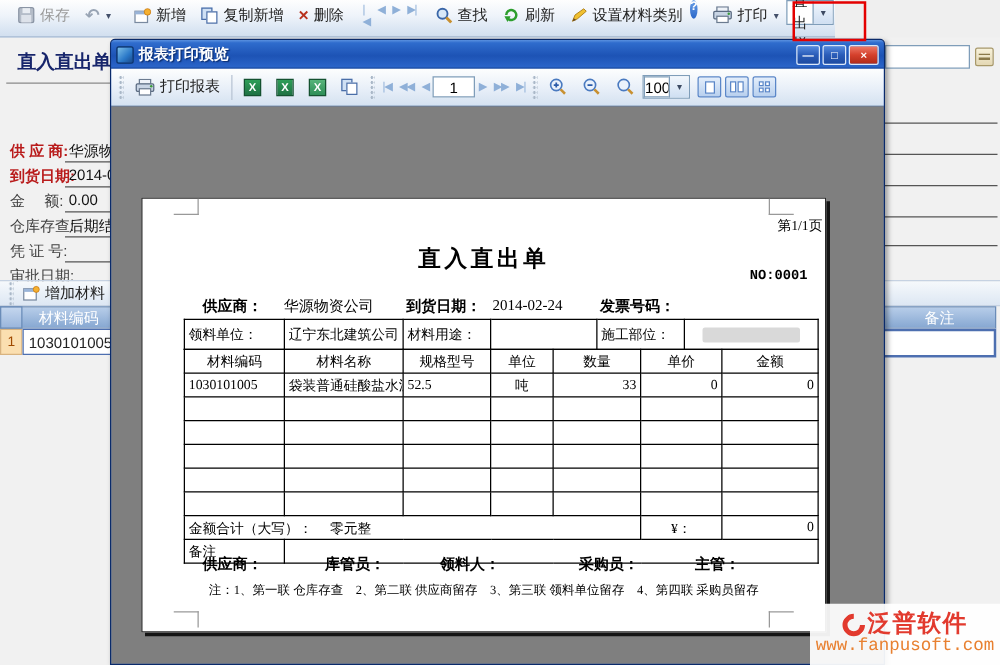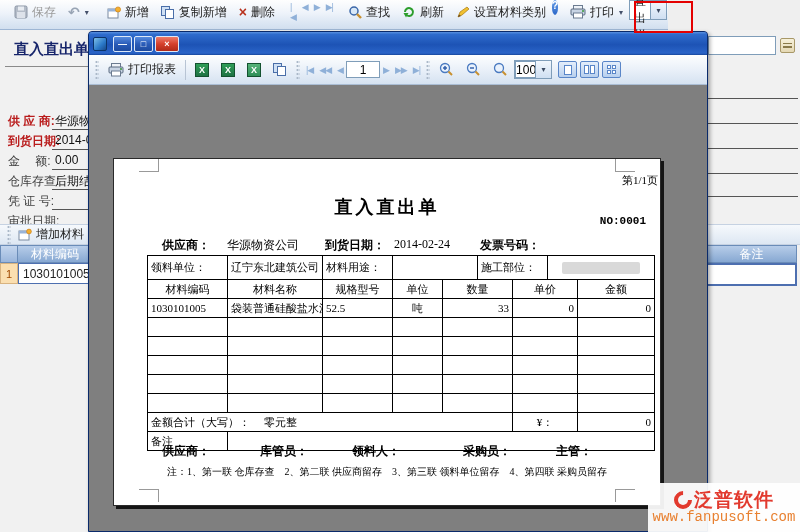--- a/index.html
+++ b/index.html
@@ -271,20 +271,21 @@
   <span class="combo" style="width:101px">
     <span class="combo-text" style="flex:1">直入直出样式</span>
     <span class="combo-btn">▾</span>
   </span>
 </div>
 <div class="red-box"></div>
 
 <div class="dialog">
   <div class="dlg-title">
     <span class="dlg-ico"></span>
+    <span class="dlg-title-text">报表打印预览</span>
     <span class="win-btn">—</span>
     <span class="win-btn">□</span>
     <span class="win-btn close">×</span>
   </div>
   <div class="dlg-toolbar">
     <span class="grip"></span>
     <span class="tb-btn">
       <svg width="16" height="14">
           <rect x="3.5" y="0.5" width="9" height="4" fill="#eef2f8" stroke="#6b7b90"></rect>
           <rect x="1" y="4" width="14" height="6" rx="1" fill="#c8d4e4" stroke="#5a6a80"></rect>

